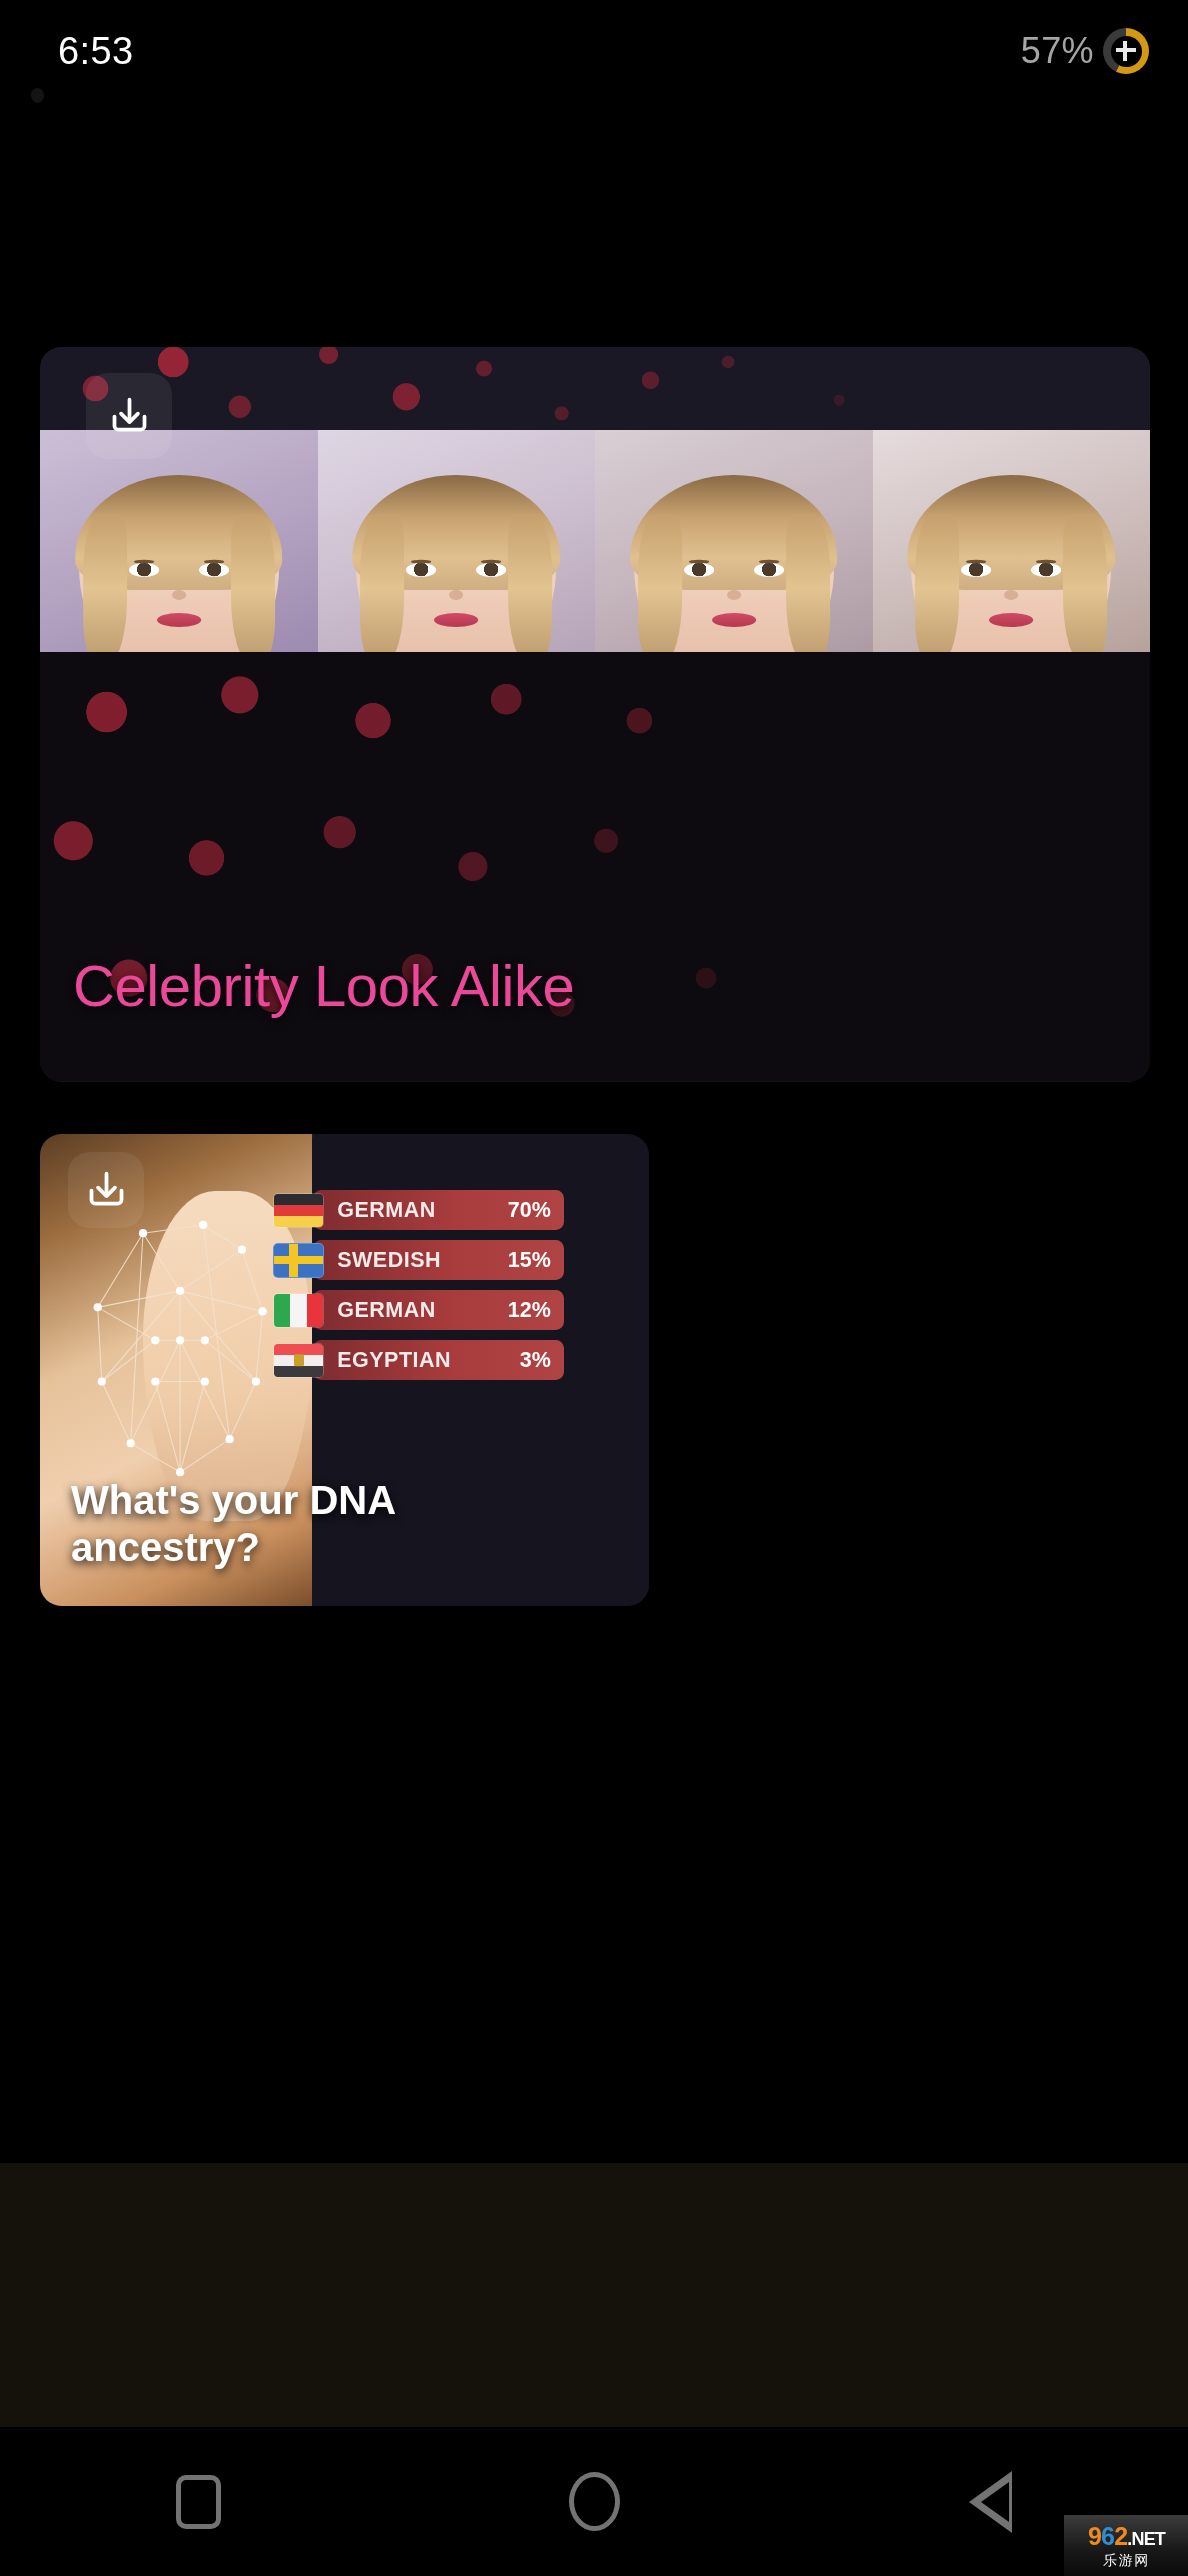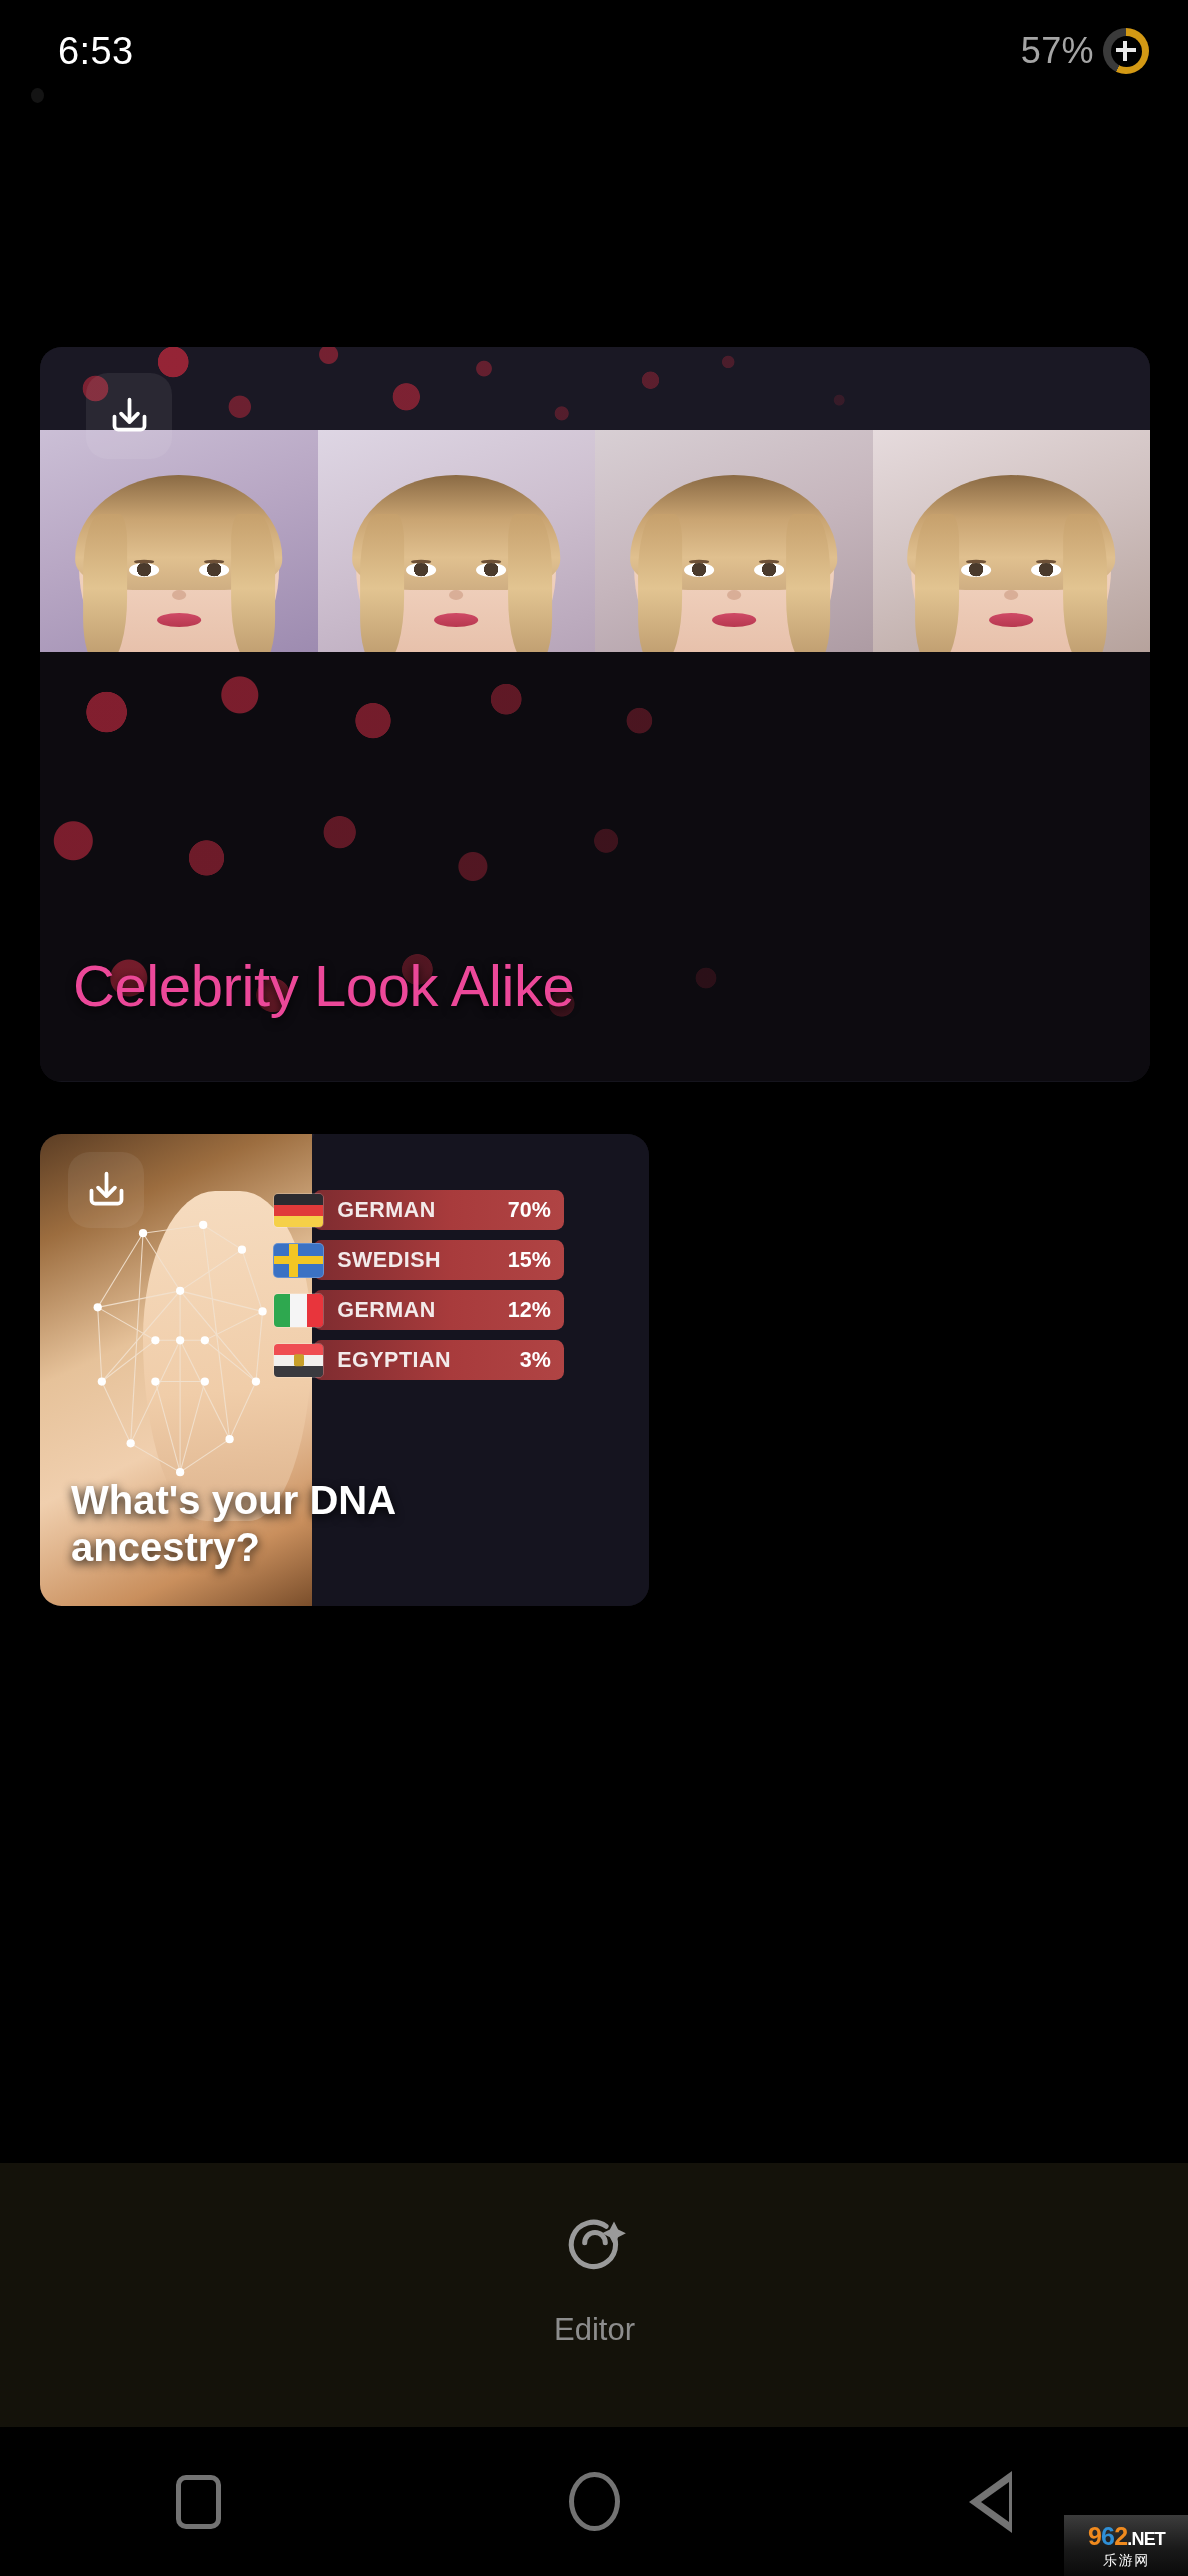--- a/index.html
+++ b/index.html
@@ -461,28 +461,20 @@
       <svg viewBox="0 0 24 24" fill="none" stroke="#ffffff" stroke-width="2" stroke-linecap="round" stroke-linejoin="round">
         <path d="M12 3v11"></path>
         <path d="M7.5 10.5 12 15l4.5-4.5"></path>
         <path d="M4 12v5a2 2 0 0 0 2 2h12a2 2 0 0 0 2-2v-5"></path>
       </svg>
     </div>
   </div>
 
   <div class="bottomnav">
 
-    <div class="navitem nav-inactive">
-      <svg viewBox="0 0 48 48" fill="none">
-        <path d="M31 11.5a14 14 0 1 0 6 11.5c0-1.4-.2-2.8-.6-4.1" stroke="#9a9a9a" stroke-width="3.2" stroke-linecap="round"></path>
-        <path d="M17.5 22c0-3.6 2.9-6.5 6.5-6.5s6.5 2.9 6.5 6.5" stroke="#9a9a9a" stroke-width="3.2" stroke-linecap="round"></path>
-        <path d="M36 8.5 38.6 13.5 43.5 16 38.6 18.5 36 23.5 33.4 18.5 28.5 16 33.4 13.5 Z" fill="#9a9a9a"></path>
-      </svg>
-      <div class="navlabel">Editor</div>
-    </div>
 
 
   </div>
 
   <div class="androidnav">
     <div class="anav">
       <div class="anav-recents"></div>
     </div>
     <div class="anav">
       <div class="anav-home"></div>

